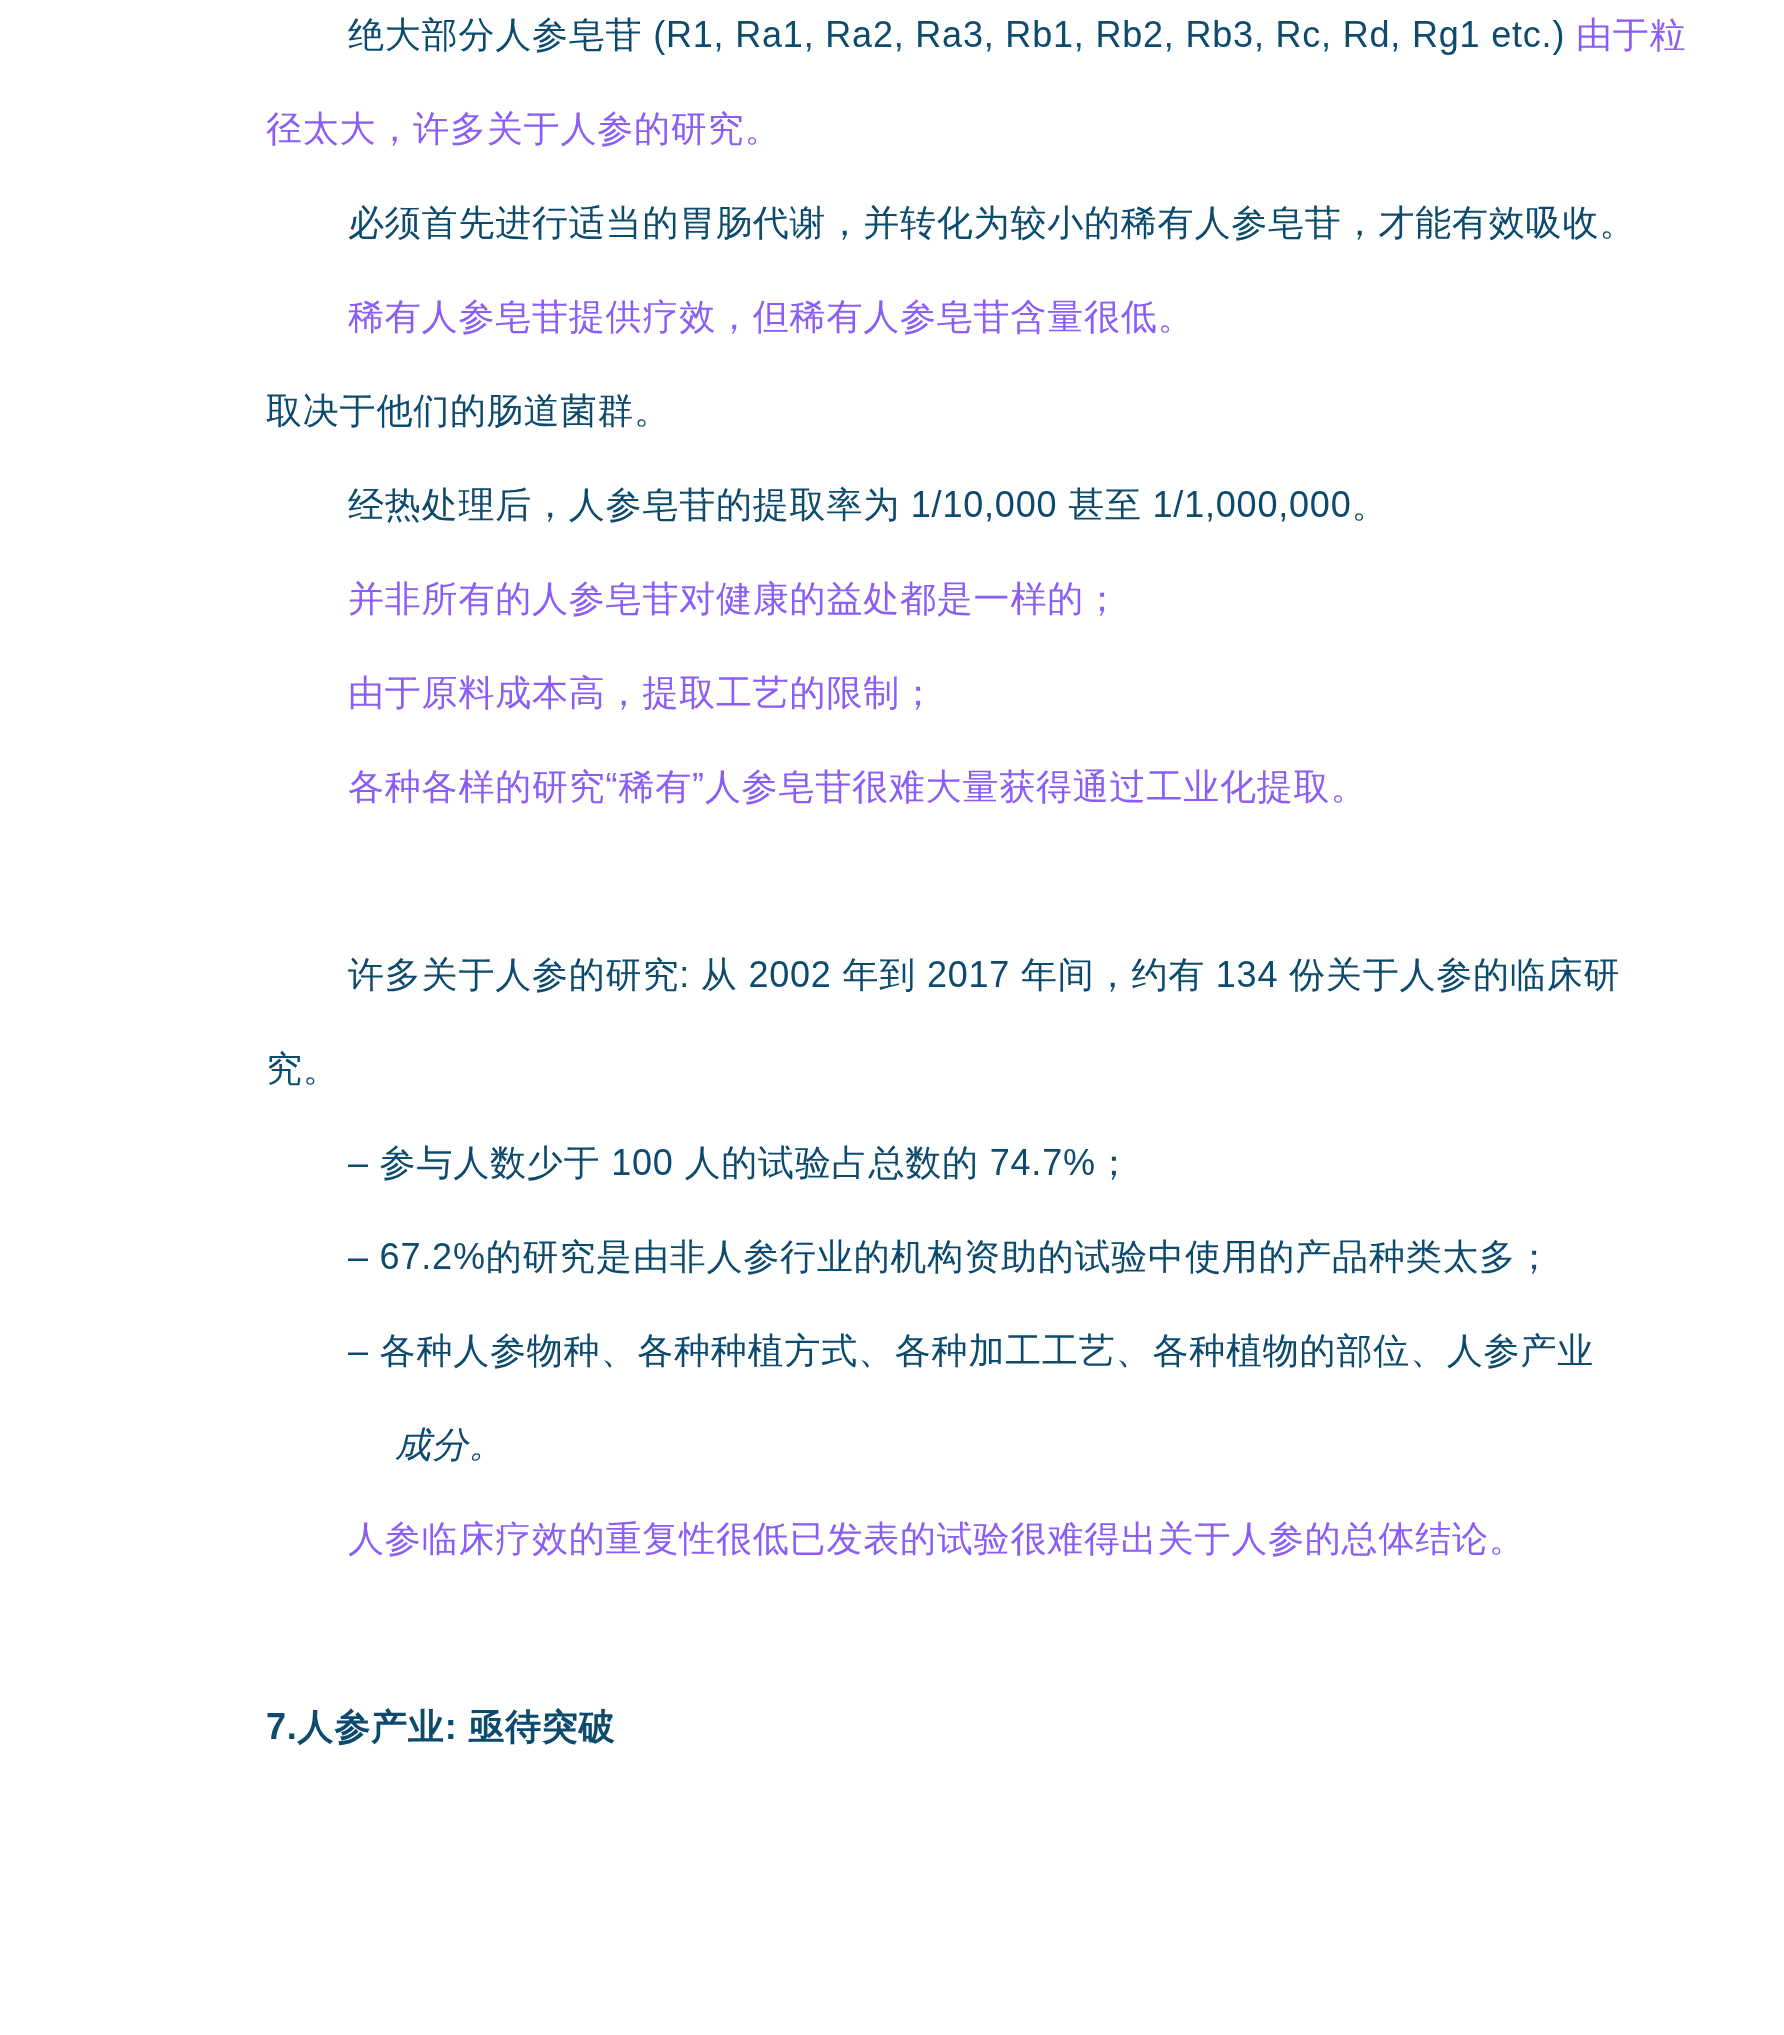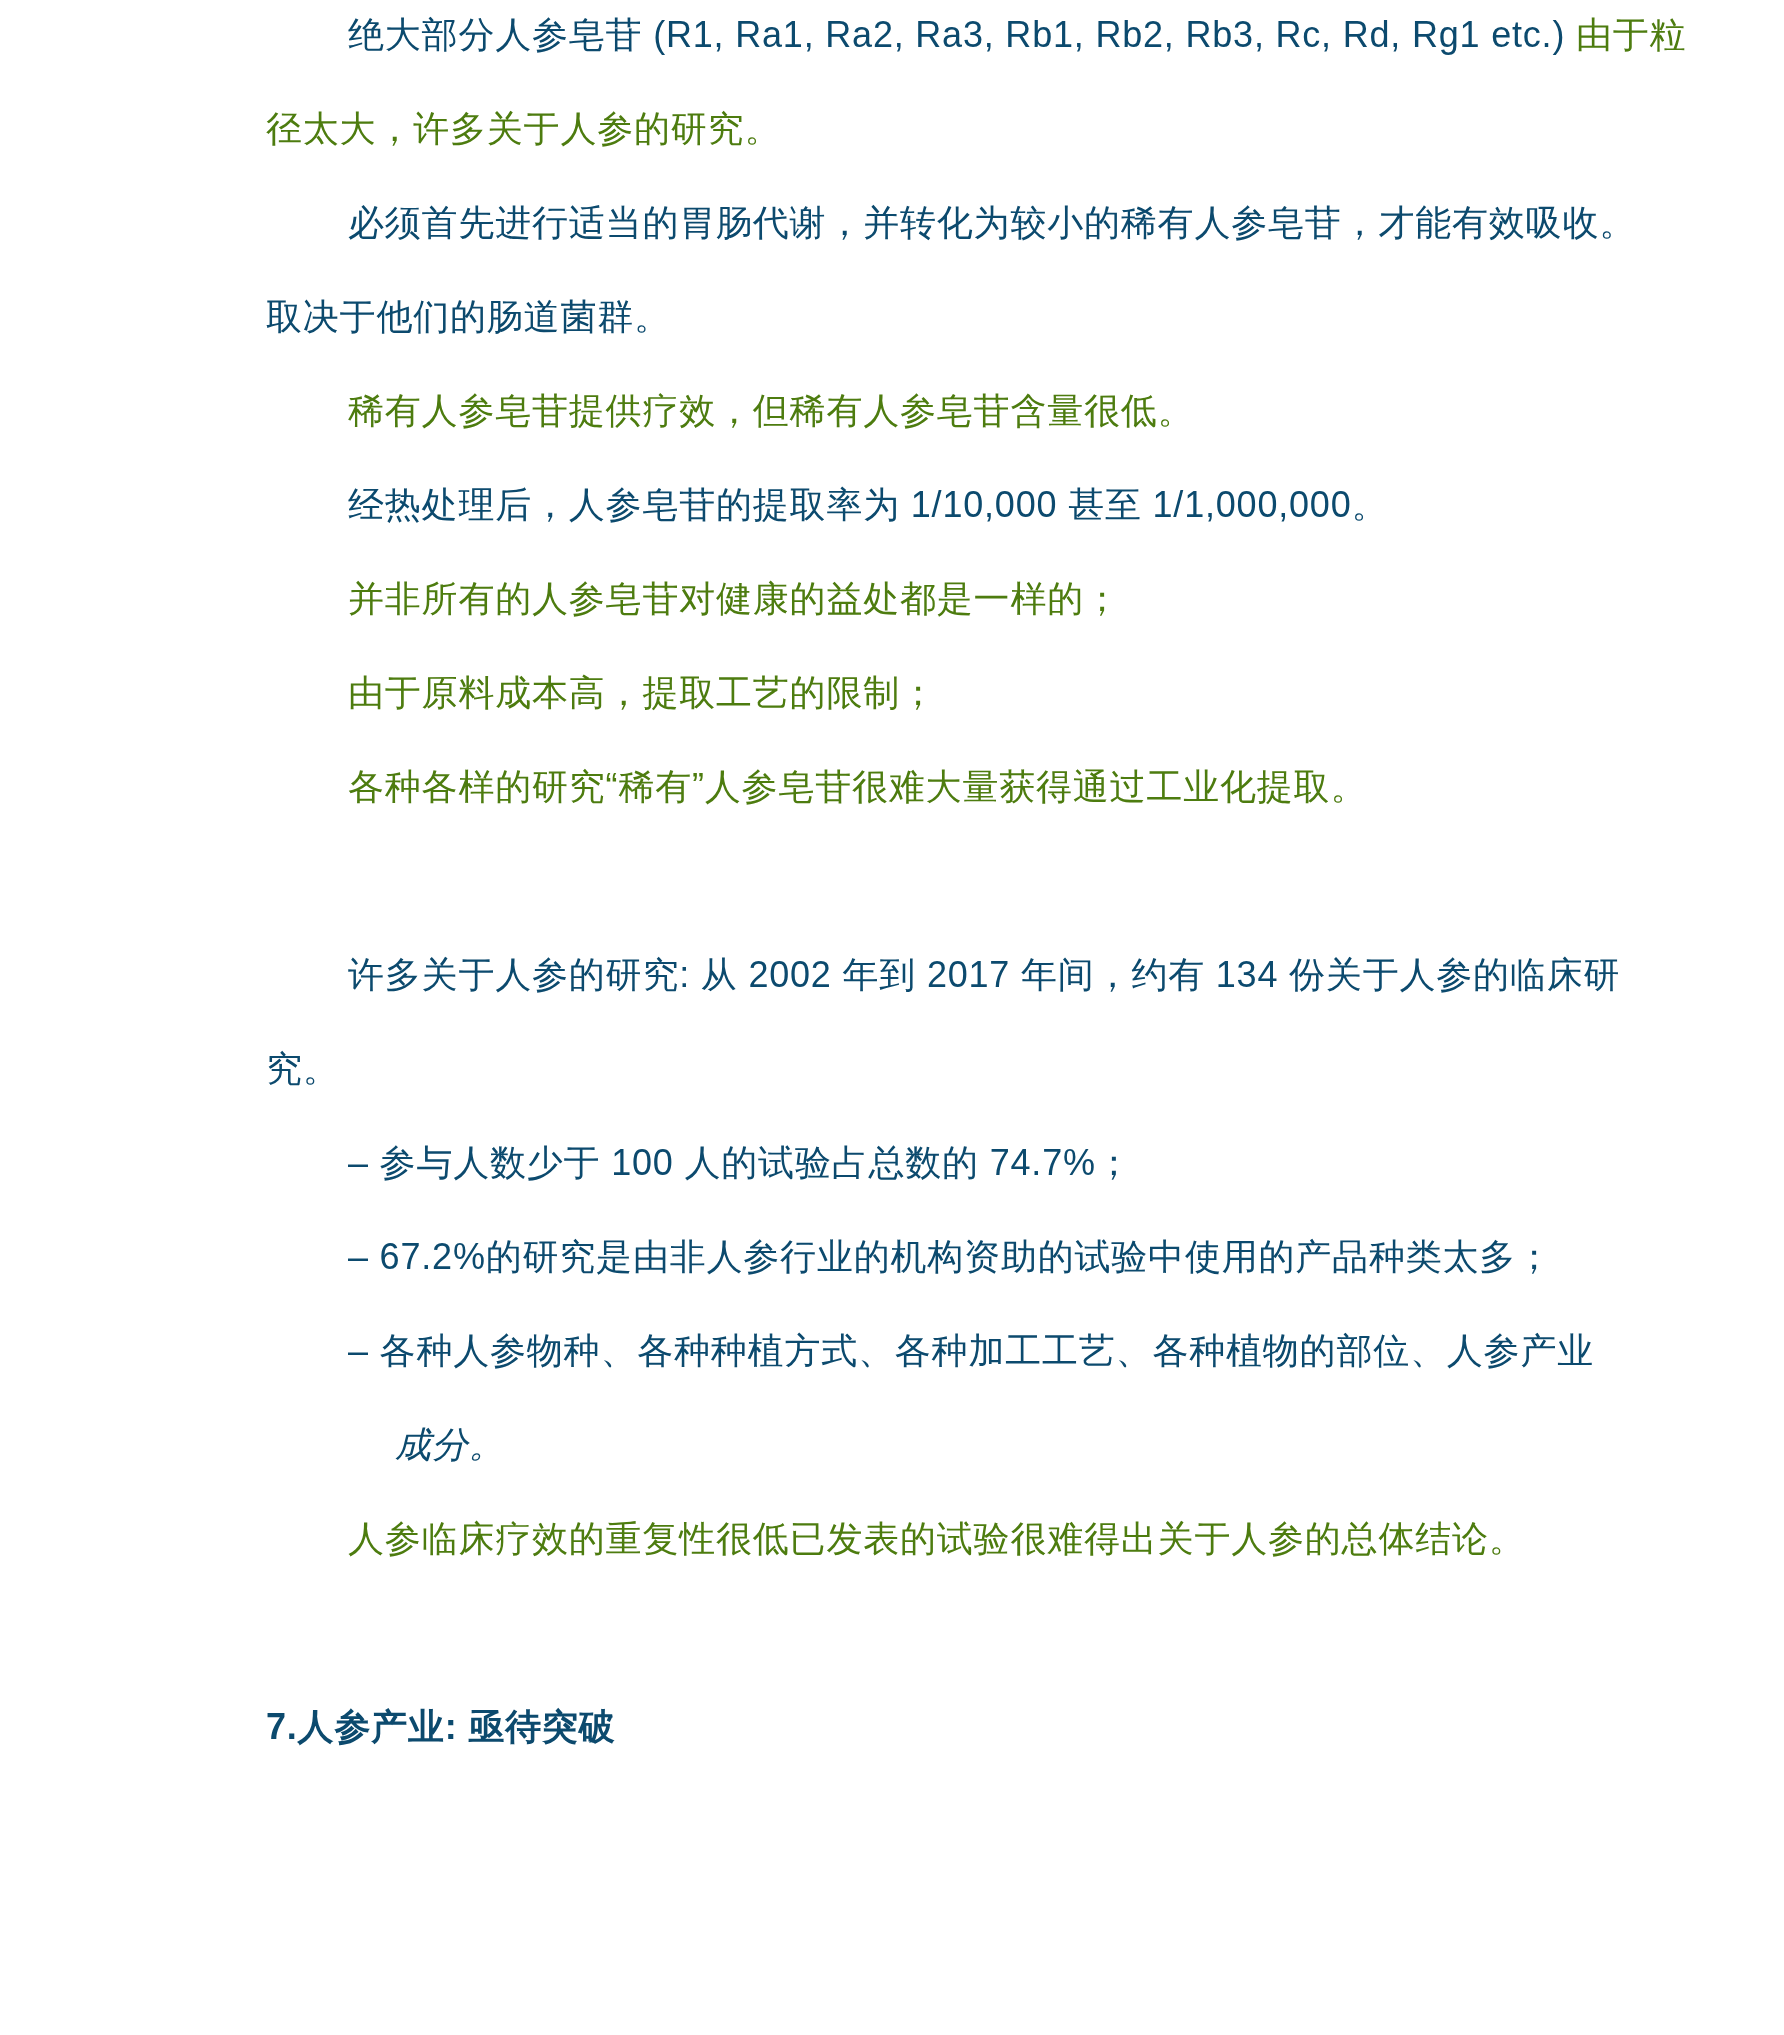--- a/index.html
+++ b/index.html
@@ -27,31 +27,31 @@
     letter-spacing: 0.8px;
     white-space: pre;
   }
   .line.blank { }
   .line.heading {
     font-weight: bold;
   }
   .indent1 { padding-left: 82px; }
   .indent2 { padding-left: 129px; font-style: italic; }
   .seg-black { color: #0c4a6e; }
-  .seg-red   { color: #4d7c0f; }
+  .seg-red   { color: #8b5cf6; }
 </style>
 </head>
 <body>
 
 <div class="doc" id="document-body">
     <div class="line body indent1"><span class="seg-black">绝大部分人参皂苷 (R1, Ra1, Ra2, Ra3, Rb1, Rb2, Rb3, Rc, Rd, Rg1 etc.) </span><span class="seg-red">由于粒</span></div>
     <div class="line body"><span class="seg-red">径太大，许多关于人参的研究。</span></div>
     <div class="line body indent1"><span class="seg-black">必须首先进行适当的胃肠代谢，并转化为较小的稀有人参皂苷，才能有效吸收。</span></div>
+    <div class="line body indent1"><span class="seg-red">稀有人参皂苷提供疗效，但稀有人参皂苷含量很低。</span></div>
     <div class="line body"><span class="seg-black">取决于他们的肠道菌群。</span></div>
-    <div class="line body indent1"><span class="seg-red">稀有人参皂苷提供疗效，但稀有人参皂苷含量很低。</span></div>
     <div class="line body indent1"><span class="seg-black">经热处理后，人参皂苷的提取率为 1/10,000 甚至 1/1,000,000。</span></div>
     <div class="line body indent1"><span class="seg-red">并非所有的人参皂苷对健康的益处都是一样的；</span></div>
     <div class="line body indent1"><span class="seg-red">由于原料成本高，提取工艺的限制；</span></div>
     <div class="line body indent1"><span class="seg-red">各种各样的研究“稀有”人参皂苷很难大量获得通过工业化提取。</span></div>
     <div class="line blank"></div>
     <div class="line body indent1"><span class="seg-black">许多关于人参的研究: 从 2002 年到 2017 年间，约有 134 份关于人参的临床研</span></div>
     <div class="line body"><span class="seg-black">究。</span></div>
     <div class="line body indent1"><span class="seg-black">– 参与人数少于 100 人的试验占总数的 74.7%；</span></div>
     <div class="line body indent1"><span class="seg-black">– 67.2%的研究是由非人参行业的机构资助的试验中使用的产品种类太多；</span></div>
     <div class="line body indent1"><span class="seg-black">– 各种人参物种、各种种植方式、各种加工工艺、各种植物的部位、人参产业</span></div>

